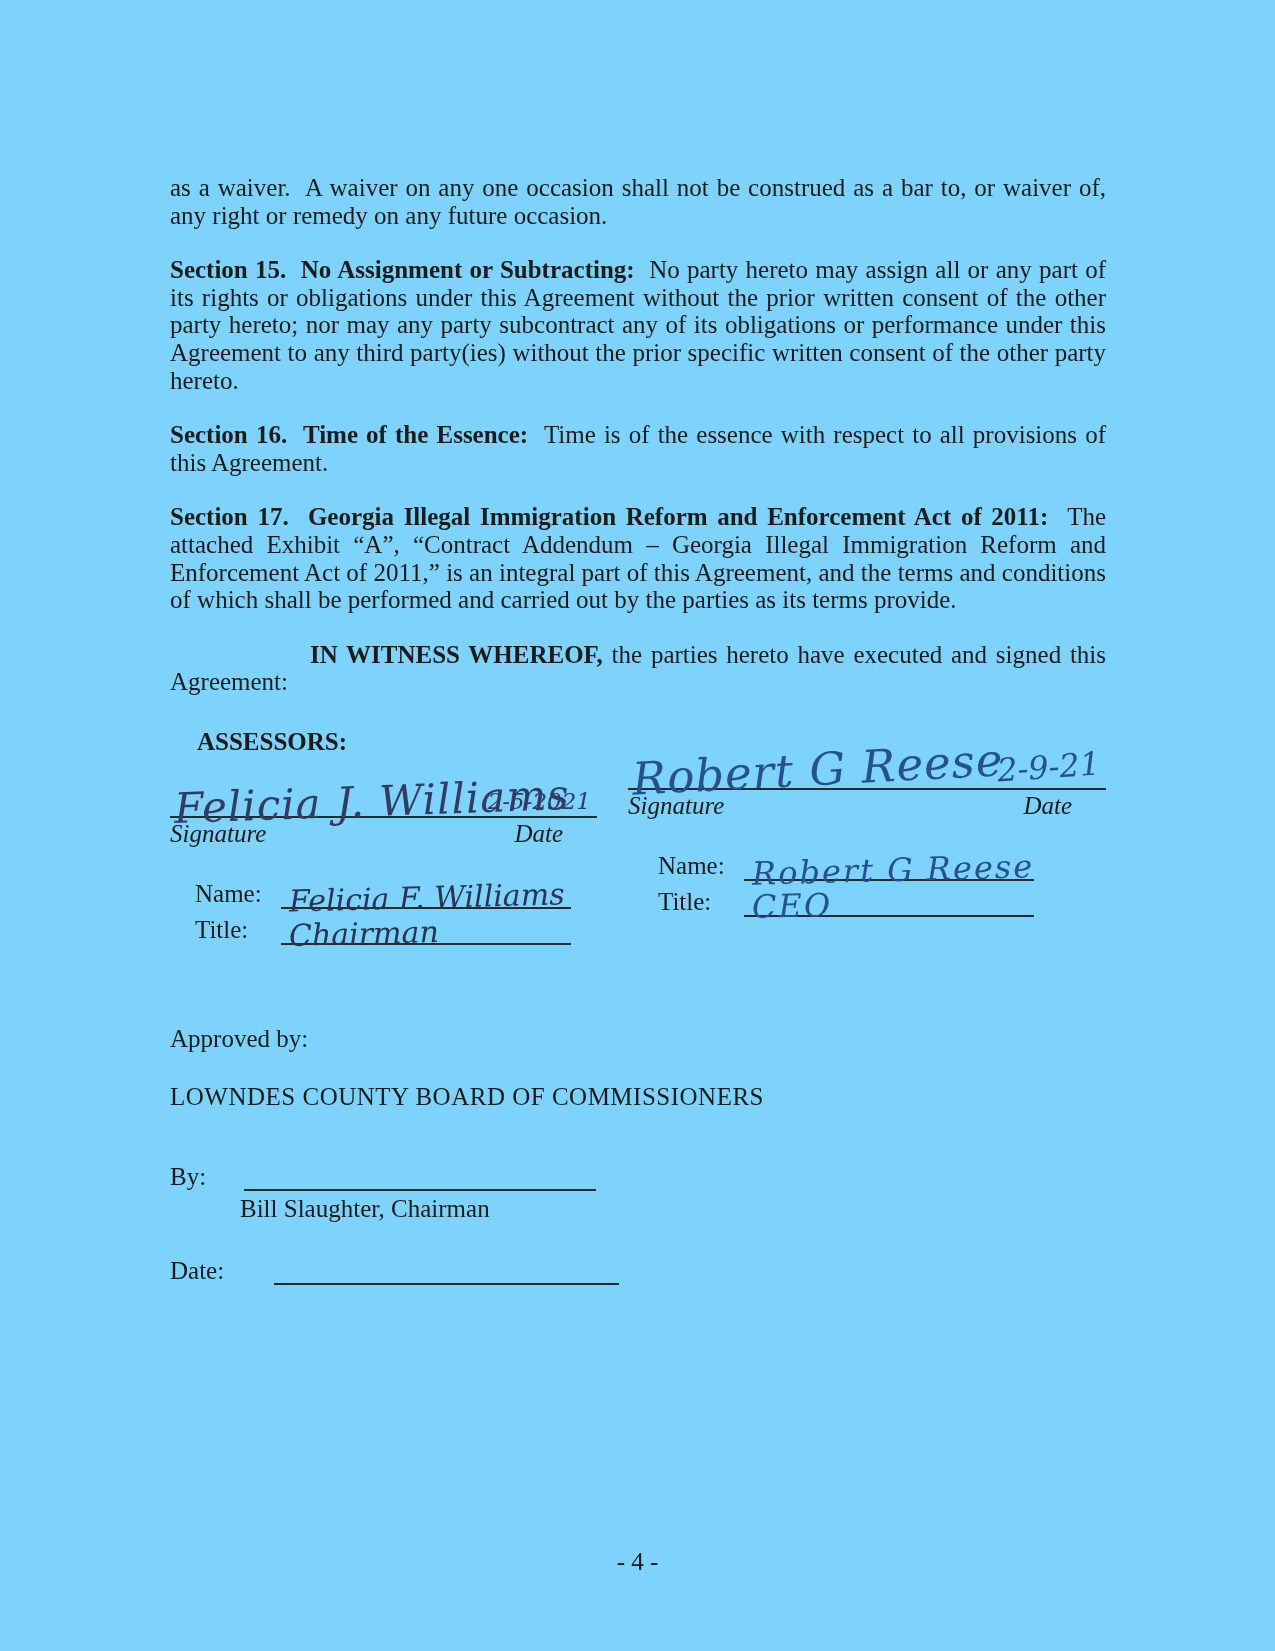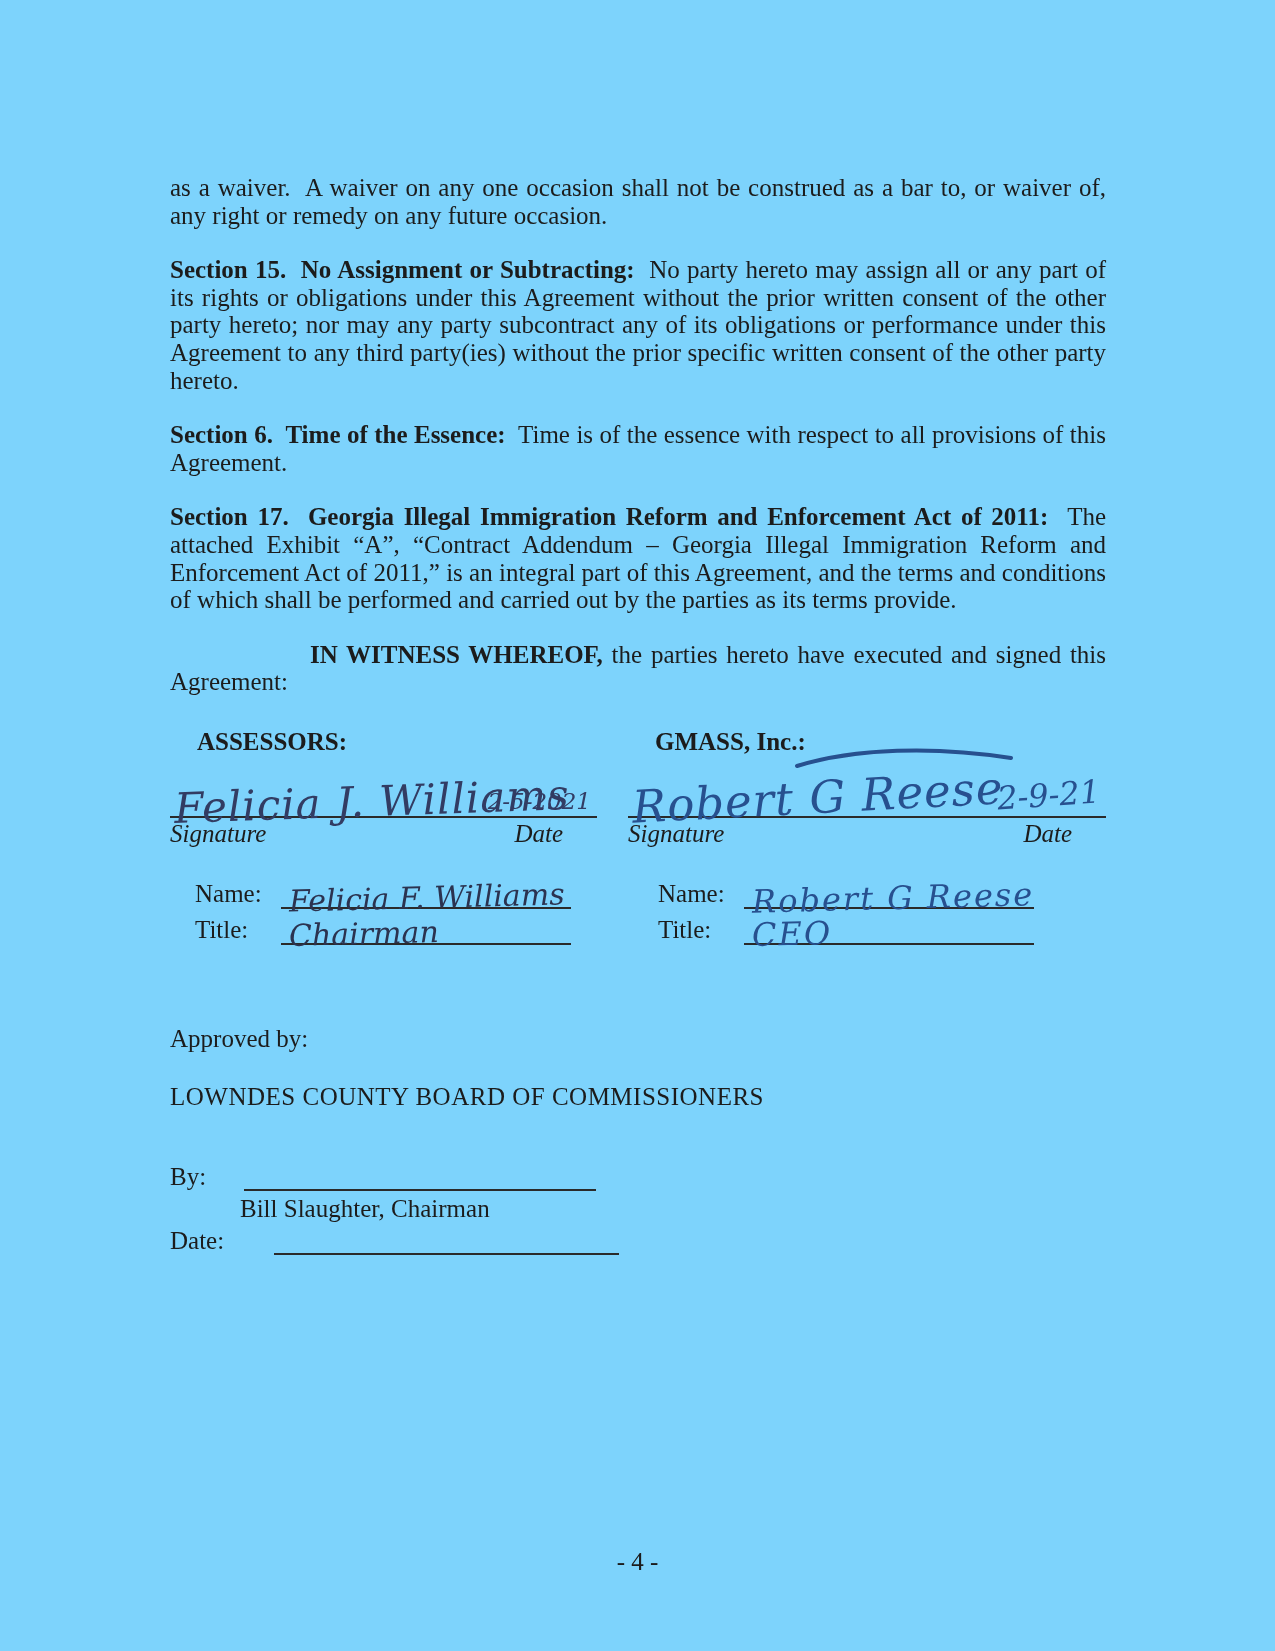--- a/index.html
+++ b/index.html
@@ -155,20 +155,21 @@
     margin-left:10px;
   }
   .by-name{
     font-size:25px;
     margin:4px 0 0 70px;
   }
   .date-row{
     display:flex;
     align-items:flex-end;
     font-size:25px;
+    margin-top:30px;
     gap:40px;
   }
   .date-line{
     width:345px;
     border-bottom:2px solid var(--line);
     height:30px;
     margin-left:10px;
   }
   .pagenum{
     position:absolute;
@@ -181,21 +182,21 @@
 </head>
 <body>
 
 <div class="page">
   <div class="doc">
 
     <p class="body"><span>as a waiver.  A waiver on any one occasion shall not be construed as a bar to, or waiver of, any right or remedy on any future occasion.</span></p>
 
     <p class="body"><span class="lead">Section 15.  No Assignment or Subtracting:</span><span class="sep">  </span><span>No party hereto may assign all or any part of its rights or obligations under this Agreement without the prior written consent of the other party hereto; nor may any party subcontract any of its obligations or performance under this Agreement to any third party(ies) without the prior specific written consent of the other party hereto.</span></p>
 
-    <p class="body"><span class="lead">Section 6.  Time of the Essence:</span><span class="sep">  </span><span>Time is of the essence with respect to all provisions of this Agreement.</span></p>
+    <p class="body"><span class="lead">Section 16.  Time of the Essence:</span><span class="sep">  </span><span>Time is of the essence with respect to all provisions of this Agreement.</span></p>
 
     <p class="body"><span class="lead">Section 17.  Georgia Illegal Immigration Reform and Enforcement Act of 2011:</span><span class="sep">  </span><span>The attached Exhibit “A”, “Contract Addendum – Georgia Illegal Immigration Reform and Enforcement Act of 2011,” is an integral part of this Agreement, and the terms and conditions of which shall be performed and carried out by the parties as its terms provide.</span></p>
 
     <p class="body witness"><span class="lead">IN WITNESS WHEREOF,</span><span class="sep"> </span><span>the parties hereto have executed and signed this Agreement:</span></p>
 
     <div class="sig-grid">
 
       <div class="sig-col left">
         <div class="party">ASSESSORS:</div>
         <div class="sigline">
@@ -214,23 +215,20 @@
         </div>
         <div class="nt-row">
           <span class="nt-label">Title:</span>
           <span class="nt-value">
               <span class="script nt-script">Chairman</span>
             </span>
         </div>
       </div>
 
       <div class="sig-col right">
-        <div class="party"><span>GMASS, Inc.:</span><svg class="flourish" width="230" height="26" viewBox="0 0 230 26">
-              <path d="M12,22 C70,4 150,2 226,14" fill="none" stroke="#27508f" stroke-width="4" stroke-linecap="round"></path>
-            </svg></div>
         <div class="sigline">
           <span class="script sig-script">Robert G Reese</span>
           <span class="script sig-date">2-9-21</span>
         </div>
         <div class="under-labels">
           <span>Signature</span>
           <span class="date-lbl">Date</span>
         </div>
         <div class="nt-row name">
           <span class="nt-label">Name:</span>

